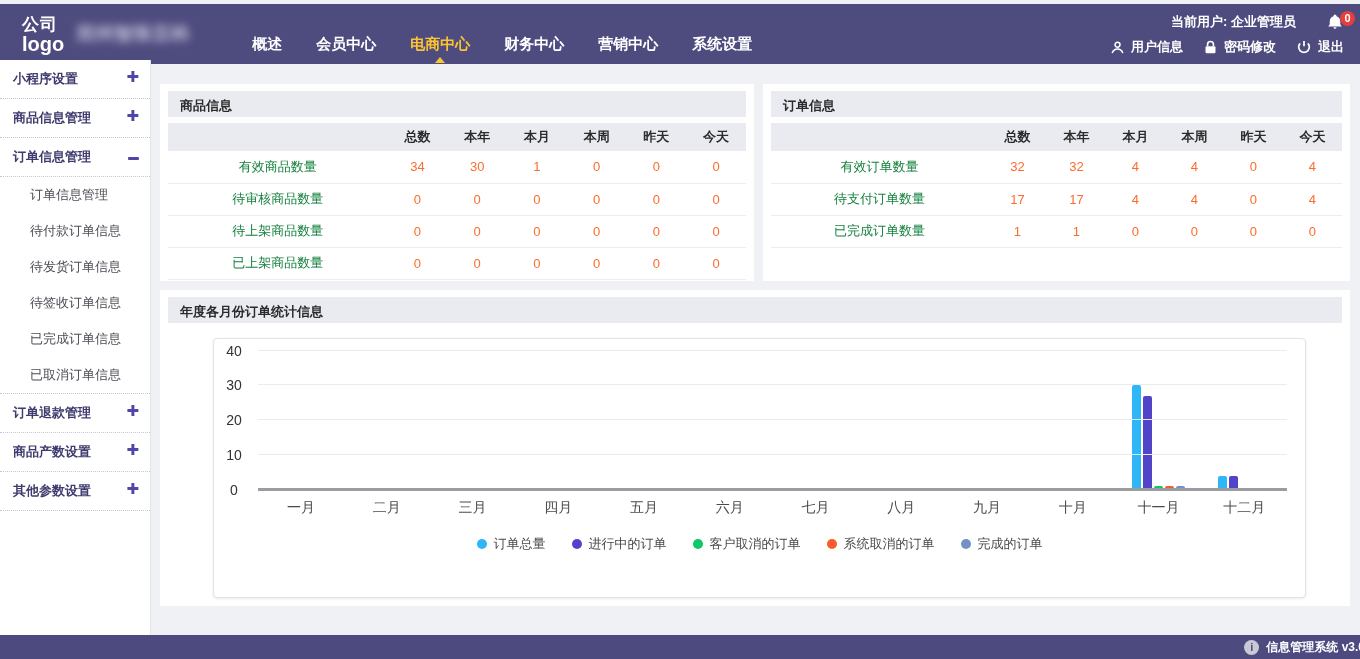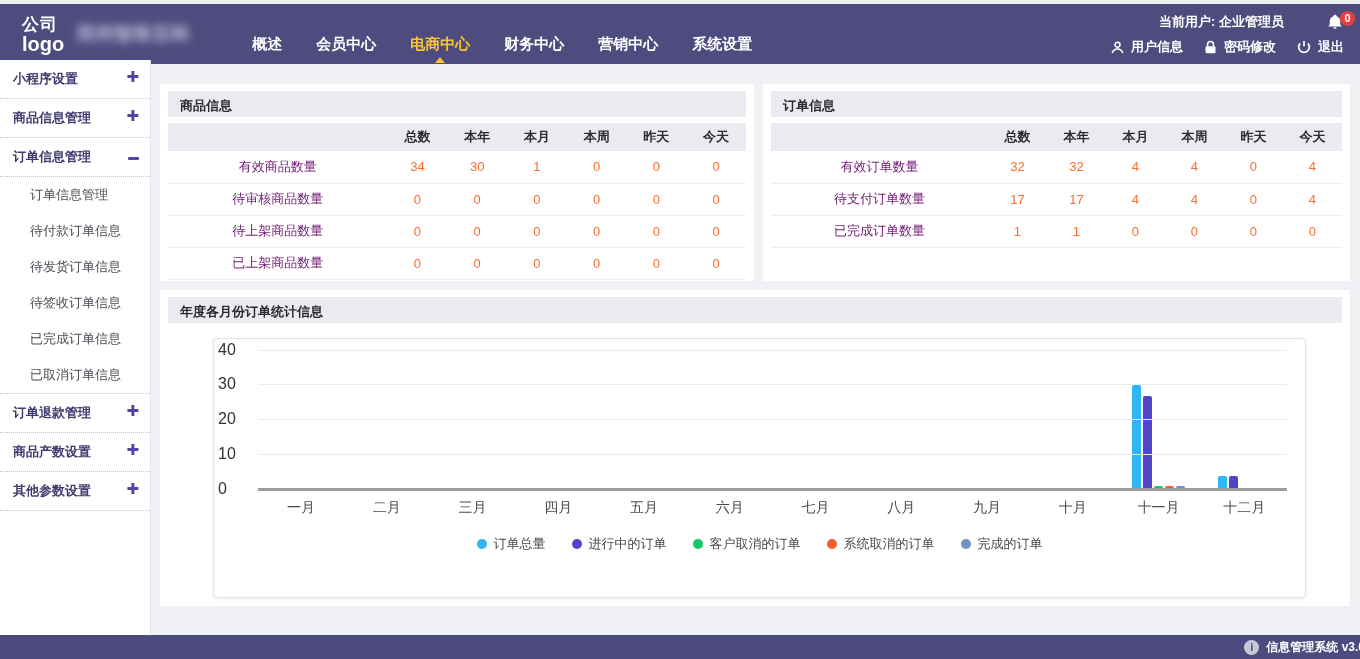--- a/index.html
+++ b/index.html
@@ -11,21 +11,21 @@
   .header { position:absolute; top:4px; left:0; width:1360px; height:60px; background:#4e4b7e; color:#fff; display:flex; }
   .logo { padding:12px 0 0 22px; font-weight:bold; line-height:1.05; }
   .logo .l1 { font-size:17px; letter-spacing:1px; }
   .logo .l2 { font-size:20px; }
   .company-name { margin:17px 0 0 12px; font-size:19px; font-weight:bold; color:#dcdcf0; filter:blur(4px); opacity:.8; white-space:nowrap; }
   .main-nav { display:flex; align-items:flex-end; gap:34px; padding-bottom:10px; margin-left:62px; }
   .nav-item { position:relative; font-size:15px; font-weight:bold; color:#fff; cursor:pointer; white-space:nowrap; }
   .nav-item.active { color:#fbc531; }
   .caret { position:absolute; left:50%; bottom:-9px; transform:translateX(-50%); width:0; height:0; border-left:5px solid transparent; border-right:5px solid transparent; border-bottom:6px solid #fbc531; }
   .header-right { margin-left:auto; padding:9px 16px 0 0; }
-  .hr-row1 { display:flex; align-items:center; justify-content:flex-end; gap:20px; font-size:13px; font-weight:bold; }
+  .hr-row1 { display:flex; align-items:center; justify-content:flex-end; gap:8px; font-size:13px; font-weight:bold; }
   .bell-wrap { position:relative; margin-left:22px; width:18px; height:18px; }
   .badge { position:absolute; top:-2px; left:14px; min-width:15px; height:15px; background:#e53e3e; color:#fff; border-radius:8px; font-size:11px; line-height:15px; text-align:center; padding:0 2px; }
   .hr-row2 { display:flex; align-items:center; justify-content:flex-end; gap:20px; margin-top:7px; font-size:13px; font-weight:bold; }
   .user-action { display:flex; align-items:center; gap:6px; cursor:pointer; }
   .icon-svg { display:block; }
 
   
   .sidebar { position:absolute; top:60px; left:0; width:151px; height:575px; background:#fff; border-right:1px solid #e3e3ec; font-size:13px; }
   .side-item { position:relative; padding:10px 14px 10px 13px; color:#3f3b6e; font-weight:bold; border-bottom:1px dotted #c6c6d2; cursor:pointer; }
   .side-item .tog { position:absolute; right:11px; top:8px; color:#4f46a5; font-size:15px; font-weight:bold; }
@@ -39,30 +39,30 @@
   .card { background:#fff; padding:7px 8px 1px 8px; }
   .card.products { width:594px; flex:none; }
   .card.orders { flex:1; }
   .panel-title { background:#eaebf1; font-size:13px; font-weight:bold; color:#2b2b2b; padding:6px 12px; height:26px; }
   table.stats { width:100%; border-collapse:collapse; margin-top:6px; font-size:13px; table-layout:fixed; }
   table.stats thead tr { background:#eaebf1; height:28px; }
   table.stats th { font-weight:bold; color:#2b2b2b; text-align:center; }
   table.stats th.first, table.stats td.first { width:38%; }
   table.stats tbody tr { height:32px; border-bottom:1px solid #ededf0; }
   td.lbl { text-align:center; }
-  td.lbl a { color:#701a75; text-decoration:none; cursor:pointer; }
+  td.lbl a { color:#15803d; text-decoration:none; cursor:pointer; }
   td.num { color:#fc6c2d; text-align:center; }
 
   
   .card.chart-card { margin-top:9px; padding:7px 8px 8px 8px; }
   .chart-box { position:relative; margin:15px 36px 0 45px; height:260px; border:1px solid #e2e2e8; border-radius:4px; background:#fff; box-shadow:0 1px 3px rgba(0,0,0,.08); }
   .plot { position:absolute; left:44px; right:18px; top:12px; height:139px; }
   .gridline { position:absolute; left:0; right:0; height:1px; background:#ebebee; }
   .baseline { position:absolute; left:0; right:0; bottom:-1px; height:3px; background:#9b9ba1; }
-  .ylabel { position:absolute; left:-40px; width:32px; text-align:left; font-size:16px; color:#333; }
+  .ylabel { position:absolute; left:-40px; width:32px; text-align:center; font-size:14px; color:#333; }
   .bars-row { position:absolute; left:0; right:0; bottom:0; top:0; display:flex; }
   .month-slot { flex:1; display:flex; align-items:flex-end; justify-content:center; }
   .bar { width:9px; margin:0 1px; border-radius:2px 2px 0 0; }
   .months-labels { position:absolute; left:44px; right:18px; top:160px; display:flex; }
   .month-label { flex:1; text-align:center; font-size:14px; color:#4a4a4a; }
   .legend { position:absolute; left:0; right:0; top:196px; display:flex; justify-content:center; gap:26px; }
   .legend-item { display:flex; align-items:center; gap:7px; font-size:13px; color:#4a4a4a; cursor:pointer; }
   .legend-dot { width:10px; height:10px; border-radius:50%; }
 
   

